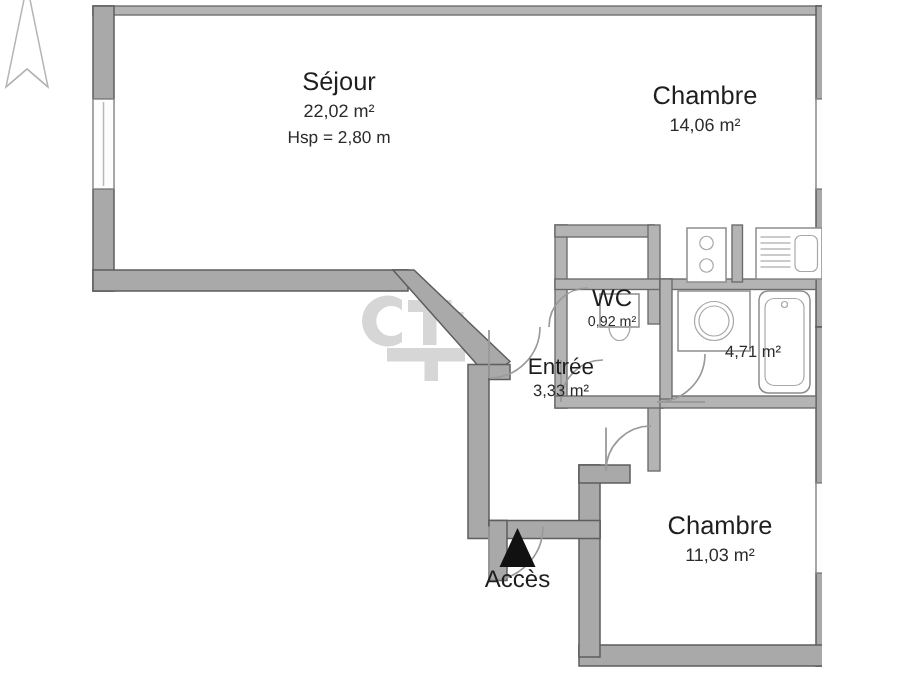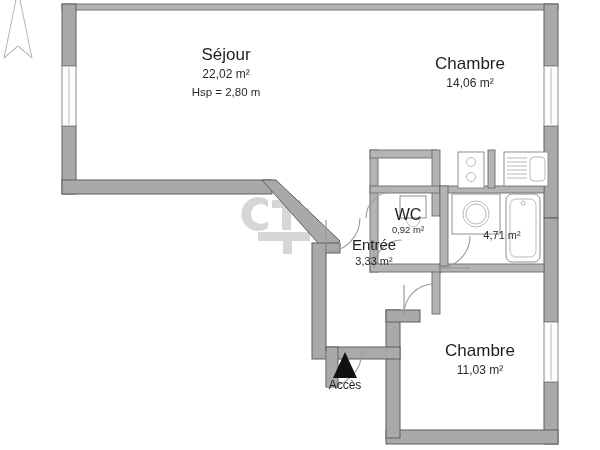--- a/index.html
+++ b/index.html
@@ -6,21 +6,21 @@
   html, body {
     margin: 0;
     padding: 0;
     background: #ffffff;
   }
   body {
     font-family: "Liberation Sans", sans-serif;
   }
   #plan-root {
     position: relative;
-    width: 600px;
+    width: 548px;
     height: 450px;
     background: #ffffff;
     overflow: hidden;
   }
   #plan-svg {
     position: absolute;
     left: 0;
     top: 0;
     width: 600px;
     height: 450px;
@@ -100,21 +100,21 @@
     font-size: 11.5px;
     line-height: 18px;
     color: #2b2b2b;
   }
   .lbl.small .room-name { font-size: 15px; line-height: 18px; }
   .lbl.small .room-area { font-size: 11px; line-height: 15px; }
   .lbl.tiny .room-name { font-size: 13px; line-height: 16px; }
   .lbl.tiny .room-area { font-size: 9.5px; line-height: 13px; }
   #access-label {
     position: absolute;
-    font-size: 12px;
+    font-size: 16px;
     color: #1e1e1e;
     white-space: nowrap;
     text-align: center;
   }
 </style>
 </head>
 <body>
 
 <div id="plan-root">
 
@@ -252,21 +252,21 @@
     <span class="room-area">22,02 m²</span>
     <span class="room-extra">Hsp = 2,80 m</span>
   </div>
 
   <div class="lbl" style="left:400px; top:53px; width:140px;">
     <span class="room-name">Chambre</span>
     <span class="room-area">14,06 m²</span>
   </div>
 
   <div class="lbl tiny" style="left:372px; top:192px; width:72px;">
-    <span class="room-name" style="font-size:16px;margin-top:15px;">WC</span>
+    <span class="room-name" style="font-size:16px;">WC</span>
     <span class="room-area">0,92 m²</span>
   </div>
 
   <div class="lbl small" style="left:326px; top:236px; width:96px;">
     <span class="room-name">Entrée</span>
     <span class="room-area">3,33 m²</span>
   </div>
 
   <div class="lbl small" style="left:452px; top:228px; width:100px;">
     <span class="room-area">4,71 m²</span>

